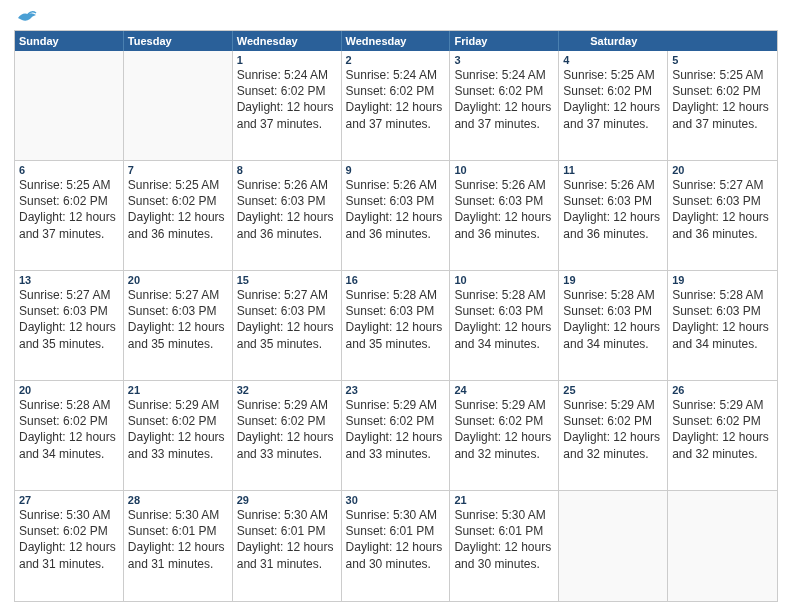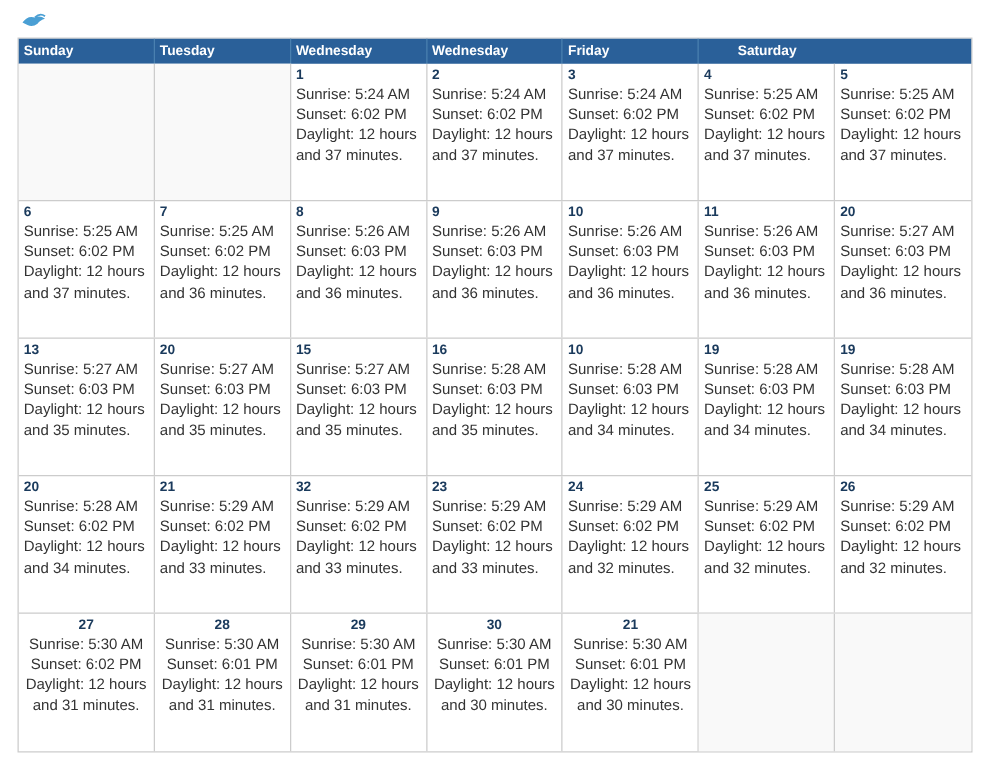--- a/index.html
+++ b/index.html
@@ -68,21 +68,21 @@
     .cal-body {
       flex: 1;
       display: grid;
       grid-template-rows: repeat(5, 1fr);
     }
     .cal-week {
       display: grid;
       grid-template-columns: repeat(7, 1fr);
       border-bottom: 1px solid #ccc;
     }
-    .cal-week:last-child { border-bottom: none; text-align: center; }
+    .cal-week:last-child { border-bottom: none; }
     .cal-cell {
       border-right: 1px solid #ccc;
       padding: 3px 4px;
       font-size: 9.5px;
       color: #333;
       min-height: 0;
       overflow: hidden;
     }
     .cal-cell:last-child { border-right: none; }
     .cal-cell.empty { background: #f9f9f9; }

